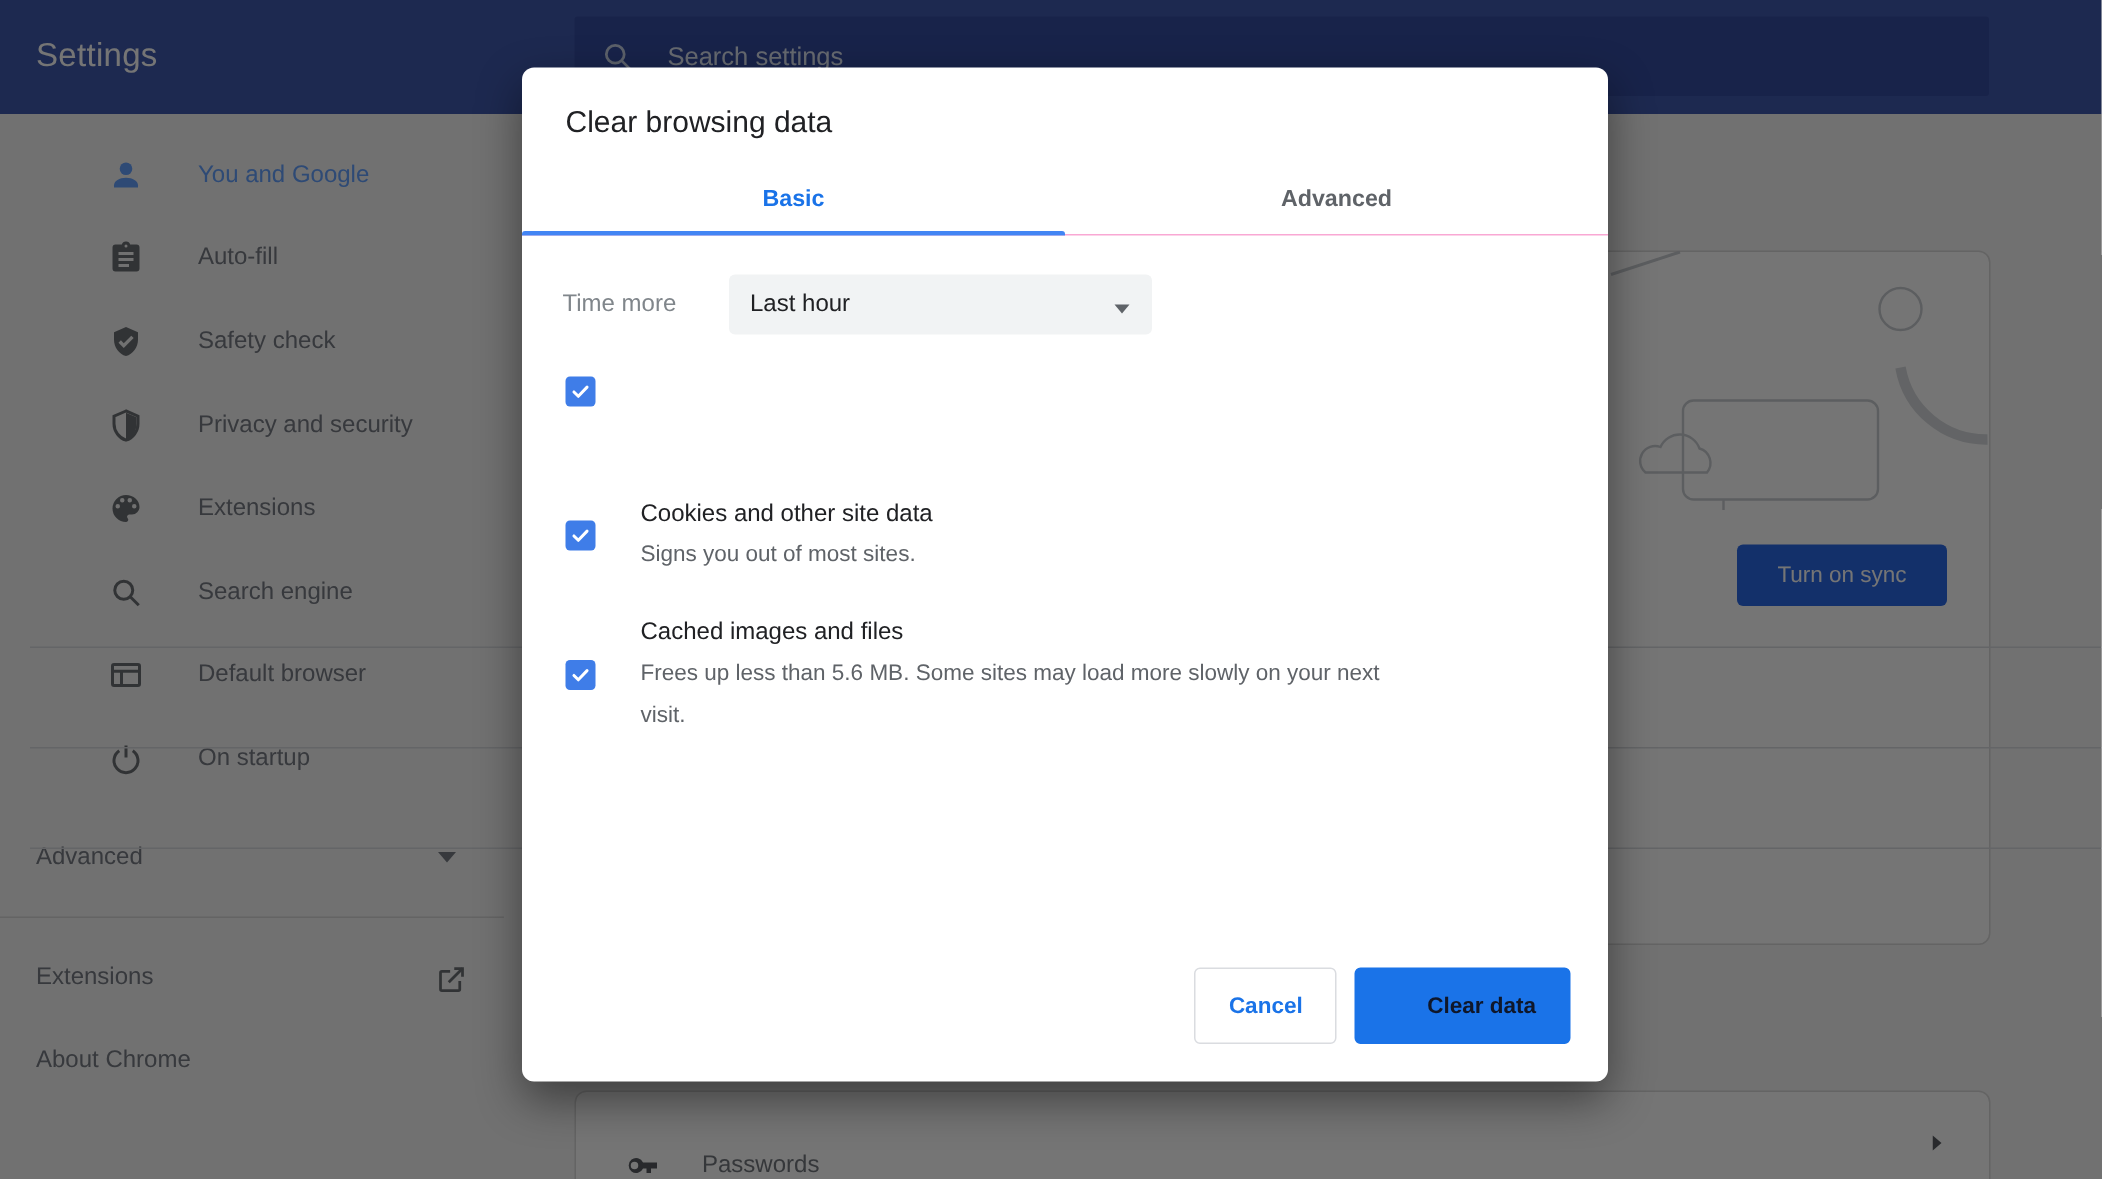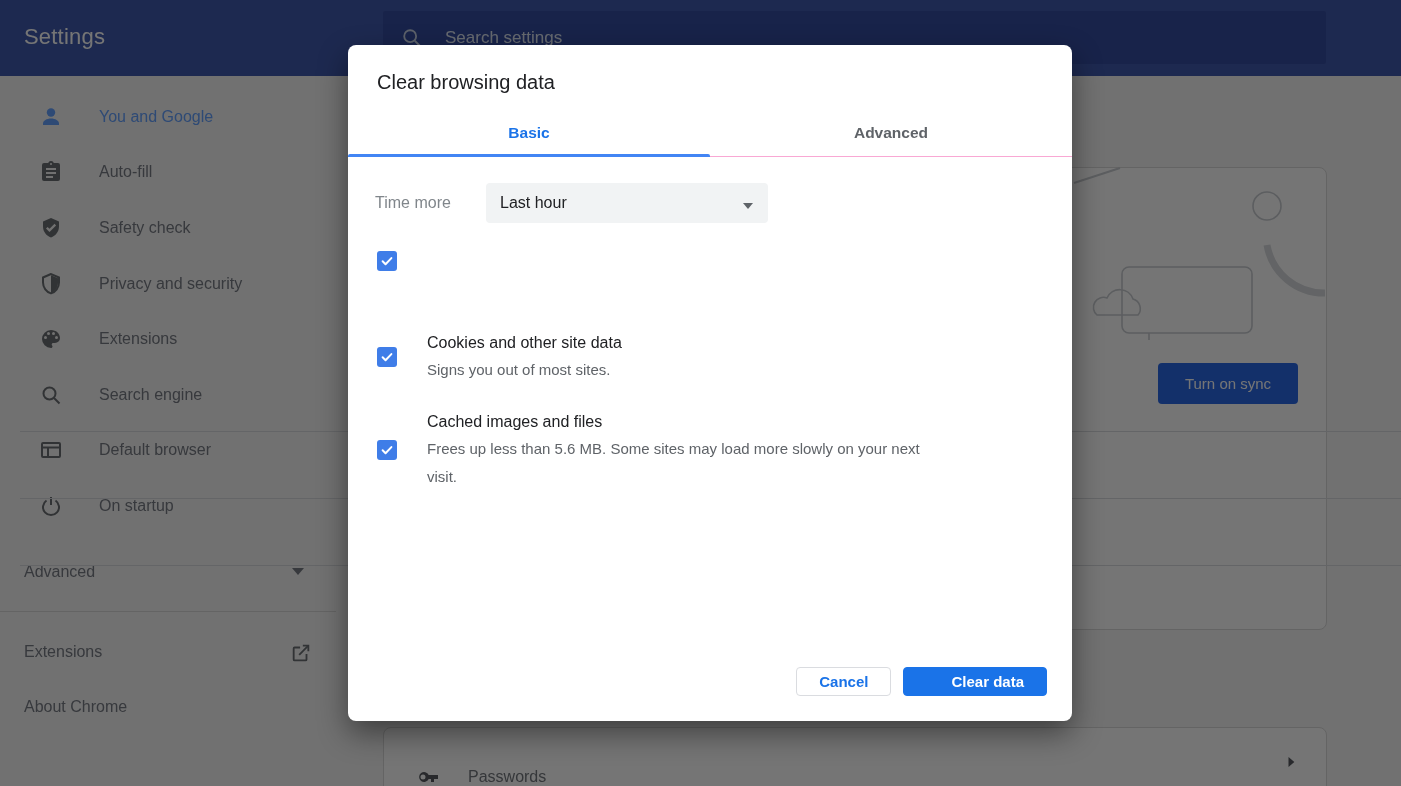--- a/index.html
+++ b/index.html
@@ -20,22 +20,22 @@
     font-size:22px; color:#ffffff; letter-spacing:.2px;
   }
   .searchbar {
     position:absolute; left:383px; top:11px; width:943px; height:53px;
     background:#364ea1; border-radius:2px; display:flex; align-items:center;
   }
   .searchbar .mag { margin-left:18px; }
   .search-ph { margin-left:22px; font-size:17px; color:#dfe7f5; }
 
   .sidebar-row {
-    position:absolute; left:15px; width:336px; height:40px;
-    display:flex; align-items:center; cursor:pointer;
+    position:absolute; left:0; width:336px; height:40px;
+    display:flex; align-items:center; cursor:pointer;padding-left:48px;
   }
   .sidebar-row .icn { width:24px; height:24px; margin-left:24px; flex:0 0 24px; }
   .sidebar-row .lbl { margin-left:36px; font-size:16px; color:#787c85; }
   .sidebar-row.active .lbl { color:#64a1ff; }
   .side-plain { position:absolute; left:24px; font-size:16px; color:#787c85; cursor:pointer; }
   .side-divider { position:absolute; left:0; top:611px; width:336px; height:1px; background:#d9d9d9; }
   .caret-down {
     width:0; height:0; border-left:6px solid transparent; border-right:6px solid transparent;
     border-top:7px solid #787c85;
   }
@@ -112,25 +112,25 @@
   .checkbox.checked { background:var(--checkbox,#3f7de8); }
   .checkbox svg { display:none; }
   .checkbox.checked svg { display:block; }
   .cb-text { max-width:515px; }
   .cb-label { font-size:16px; color:#202124; line-height:26px; }
   .cb-desc { font-size:15px; color:#5f6368; line-height:28px; }
   .actions {
     position:absolute; right:25px; bottom:25px; display:flex; gap:12px;
   }
   .btn {
-    height:29px; border-radius:4px; font-size:15px; font-weight:600;
+    height:51px; border-radius:4px; font-size:15px; font-weight:600;
     font-family:inherit; cursor:pointer; padding:0 22px;
   }
   .btn-cancel { background:#ffffff; border:1px solid #dadce0; color:var(--accent,#1a73e8); }
-  .btn-confirm { background:var(--accent,#1a73e8); border:1px solid var(--accent,#1a73e8); color:#ffffff;padding-left:47px; }
+  .btn-confirm { background:var(--accent,#1a73e8); border:1px solid var(--accent,#1a73e8); color:#0f172a;padding-left:47px; }
 </style>
 </head>
 <body>
 
 <div class="topbar">
   <div class="topbar-title">Settings</div>
   <div class="searchbar">
     <svg class="mag" width="22" height="22" viewBox="0 0 24 24" fill="none" stroke="#c8d3e8" stroke-width="2">
         <circle cx="10" cy="10" r="6.5"></circle>
         <line x1="15" y1="15" x2="21" y2="21"></line>

